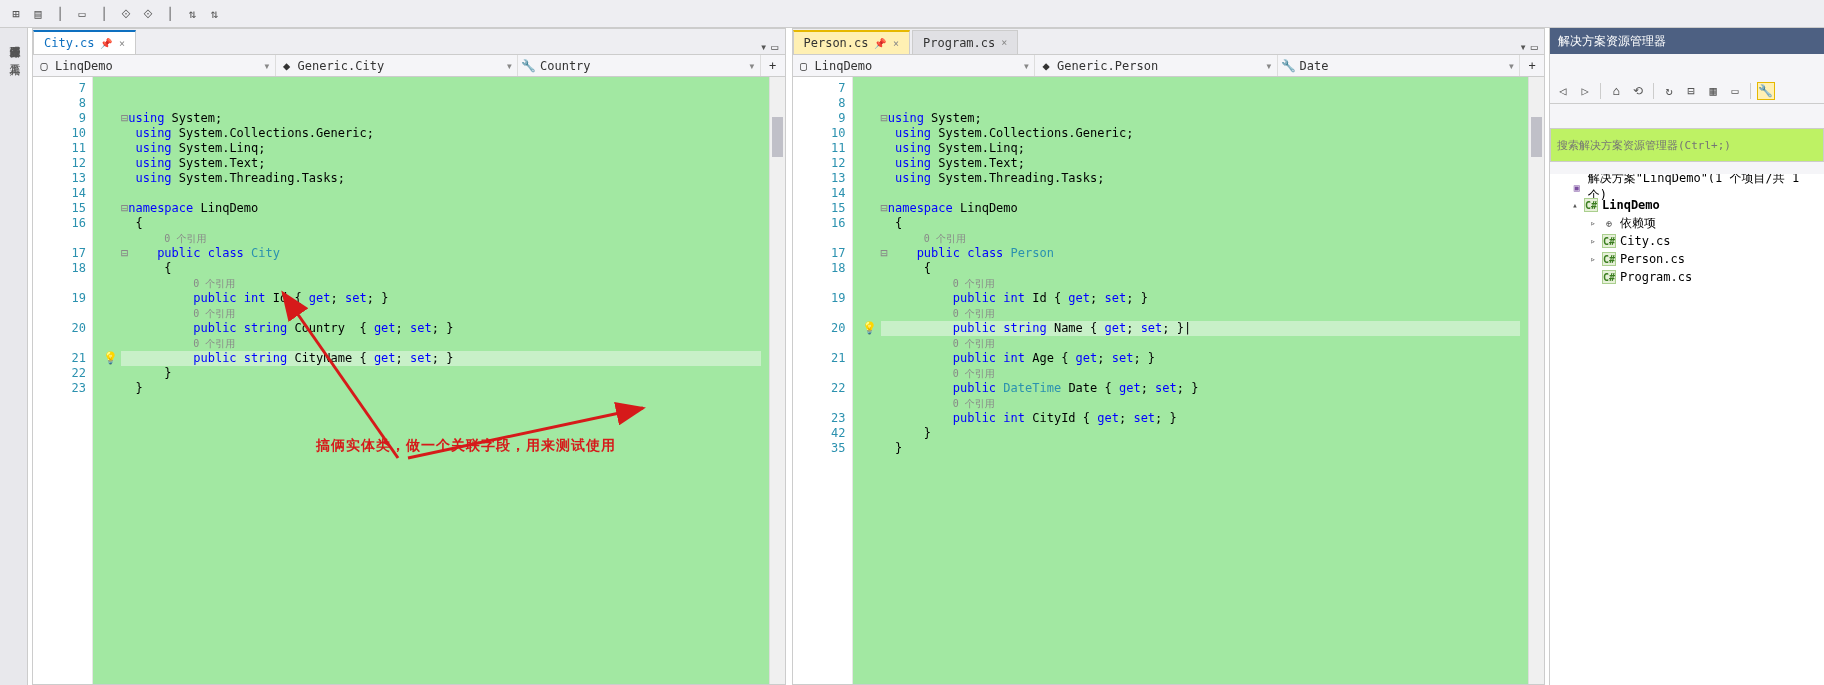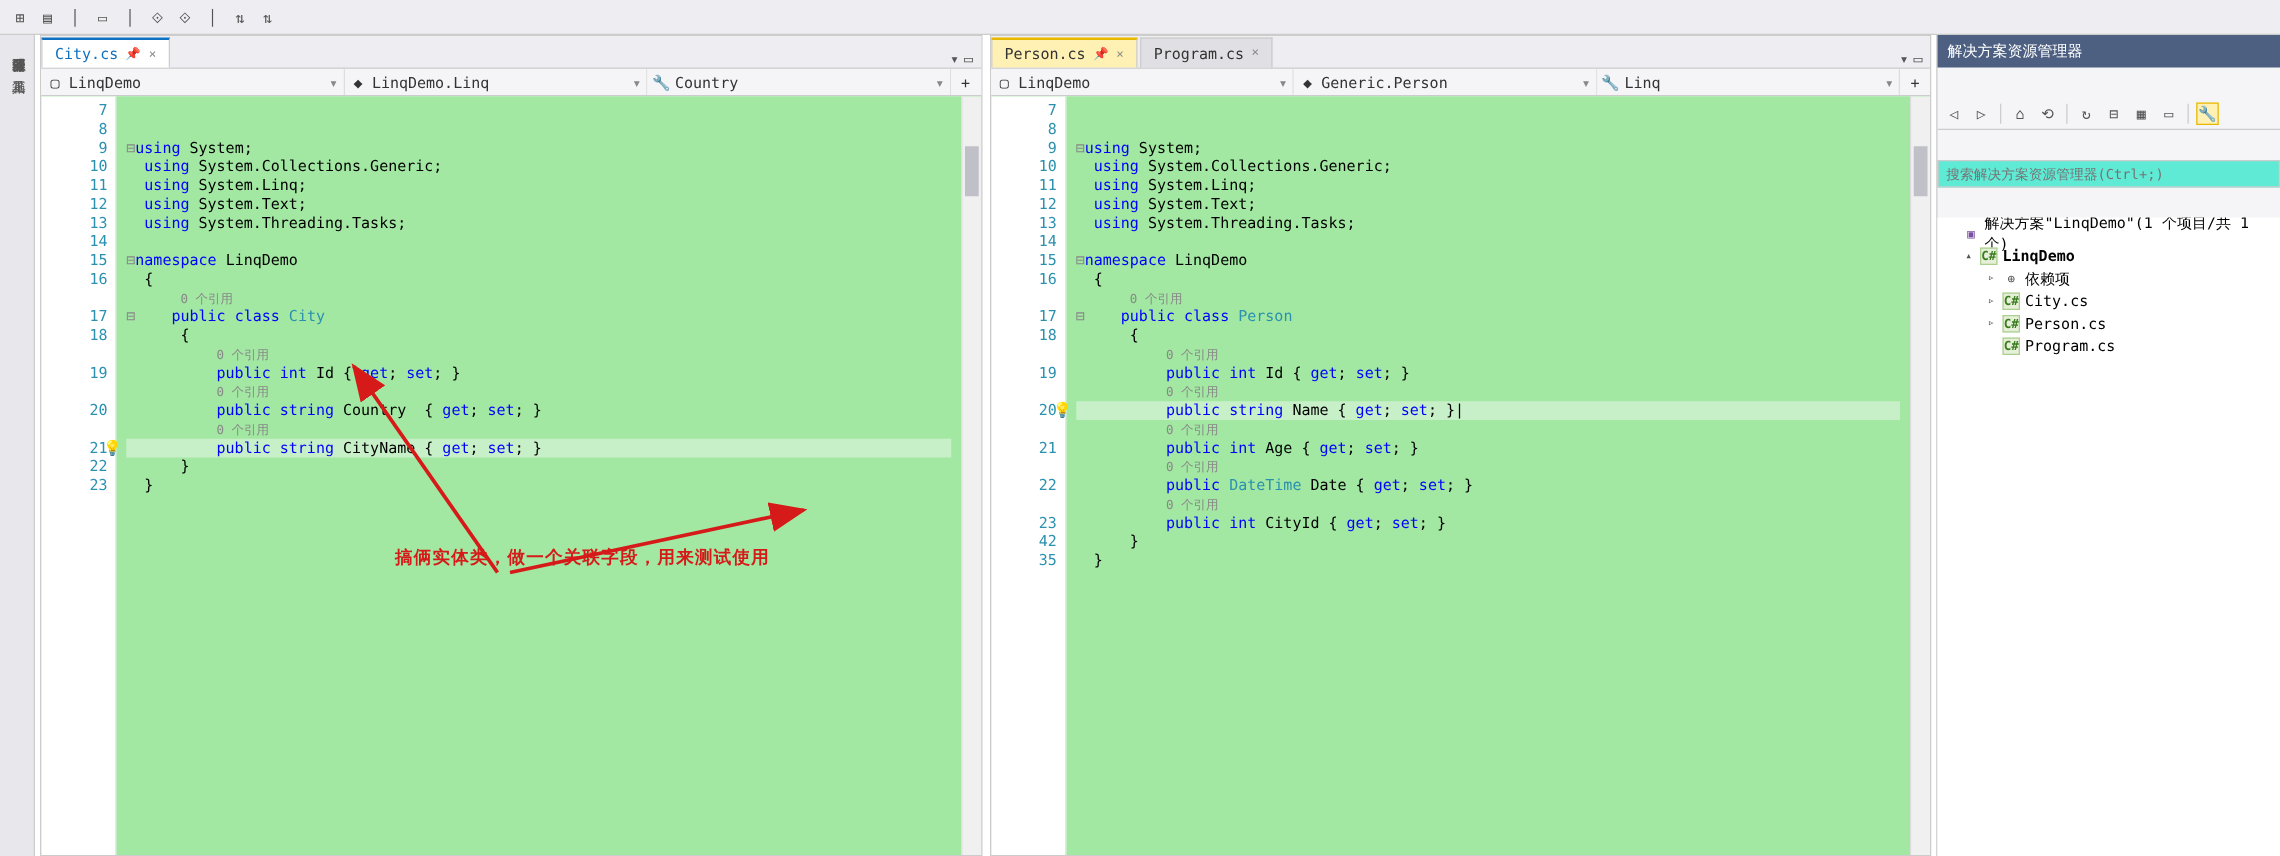--- a/index.html
+++ b/index.html
@@ -17,34 +17,34 @@
 .tab.yellow { background:#fff0b3; color:#333; border-top:2px solid #e6b800; }
 .tab .pin,.tab .close{ font-size:10px; color:#888; }
 .tab-strip .right-icons{ margin-left:auto; display:flex; align-items:center; padding-right:6px; gap:4px; color:#555; }
 .nav-bar { height:22px; display:flex; border-bottom:1px solid #ccc; }
 .nav-seg { flex:1; display:flex; align-items:center; padding:0 4px; border-right:1px solid #ddd; background:#f5f5f8; color:#333; gap:4px; }
 .nav-seg:last-child{ flex:0 0 24px; justify-content:center; border-right:none; }
 .nav-ico{ width:14px;height:14px;display:inline-flex;align-items:center;justify-content:center; }
 .code-area { flex:1; display:flex; background:#a2e8a2; position:relative; overflow:hidden; }
 .gutter { width:60px; background:#fff; text-align:right; padding:4px 6px 4px 0; color:#2b91af; line-height:15px; border-right:1px solid #e6e6e6; }
 .gutter div{ height:15px; }
-.code { flex:1; padding:4px 8px; line-height:15px; white-space:pre; position:relative; }
+.code { flex:1; padding:4px 8px; line-height:15px; white-space:pre; position:relative;margin-left:20px; }
 .code-line{ height:15px; }
 .kw{ color:#0000ff; } .cls{ color:#2b91af; } .txt{ color:#000; } .ref{ color:#888; font-size:10px; }
 .bulb{ position:absolute; left:-18px; width:14px;height:14px; color:#c9a600; }
 .hl{ background:#c8f0c8; }
 .scrollbar-v{ width:16px; background:#f0f0f0; border-left:1px solid #ddd; position:relative; }
 .scrollbar-v .thumb{ position:absolute; left:2px; right:2px; top:40px; height:40px; background:#c0c0c8; }
 .right-pane{ width:275px; border-left:1px solid #ccc; display:flex; flex-direction:column; background:#f5f5f8;gap:24px; }
 .rp-title{ height:26px; background:#4d6082; color:#fff; display:flex; align-items:center; padding:0 8px; }
 .rp-toolbar{ height:26px; display:flex; align-items:center; gap:4px; padding:0 4px; border-bottom:1px solid #ccc; }
 .rp-toolbar .ico{ width:18px; height:18px; color:#555; display:flex; align-items:center; justify-content:center; }
 .rp-toolbar .sep{ width:1px;height:16px;background:#ccc;margin:0 2px; }
 .rp-search{ height:22px; }
-.rp-search input{ width:100%; height:100%; border:1px solid #ccc; padding:4px 6px; font-size:11px; background:#5eead4; }
+.rp-search input{ width:100%; height:100%; border:1px solid #ccc; padding:16px 6px; font-size:11px; background:#bef264; }
 .tree{ flex:1; padding:4px 2px; background:#fff; overflow:auto; }
 .tree-row{ display:flex; align-items:center; height:18px; gap:4px; padding-left:4px; }
 .tree-row .exp{ width:10px; text-align:center; color:#555; font-size:9px; }
 .tree-row .tico{ width:14px;height:14px;display:flex;align-items:center;justify-content:center;font-size:10px; }
 .tree-row.d1{ padding-left:18px; } .tree-row.d2{ padding-left:36px; }
 .cs-ico{ background:#e6f0d8; color:#3a7d1f; border:1px solid #aacf8e; font-weight:bold; padding:0 2px; font-size:9px; }
 .annotation{ position:absolute; color:#d61a1a; font-size:14px; font-weight:bold; letter-spacing:1px; }
 .arrow{ position:absolute; pointer-events:none; }
 </style>
 </head>
@@ -83,21 +83,21 @@
           </div>
         </div>
         <div class="nav-bar">
           <div class="nav-seg">
             <span class="nav-ico">▢</span>
             <span>LinqDemo</span>
             <span style="margin-left:auto;color:#888">▾</span>
           </div>
           <div class="nav-seg">
             <span class="nav-ico">◆</span>
-            <span>LinqDemo.Linq</span>
+            <span>Generic.City</span>
             <span style="margin-left:auto;color:#888">▾</span>
           </div>
           <div class="nav-seg">
             <span class="nav-ico">🔧</span>
             <span>Country</span>
             <span style="margin-left:auto;color:#888">▾</span>
           </div>
           <div class="nav-seg">+</div>
         </div>
         <div class="code-area">
@@ -152,21 +152,21 @@
             <span>LinqDemo</span>
             <span style="margin-left:auto;color:#888">▾</span>
           </div>
           <div class="nav-seg">
             <span class="nav-ico">◆</span>
             <span>Generic.Person</span>
             <span style="margin-left:auto;color:#888">▾</span>
           </div>
           <div class="nav-seg">
             <span class="nav-ico">🔧</span>
-            <span>Linq</span>
+            <span>Date</span>
             <span style="margin-left:auto;color:#888">▾</span>
           </div>
           <div class="nav-seg">+</div>
         </div>
         <div class="code-area">
           <div class="gutter">
             <div>7</div>
             <div>8</div>
             <div>9</div>
             <div>10</div>

